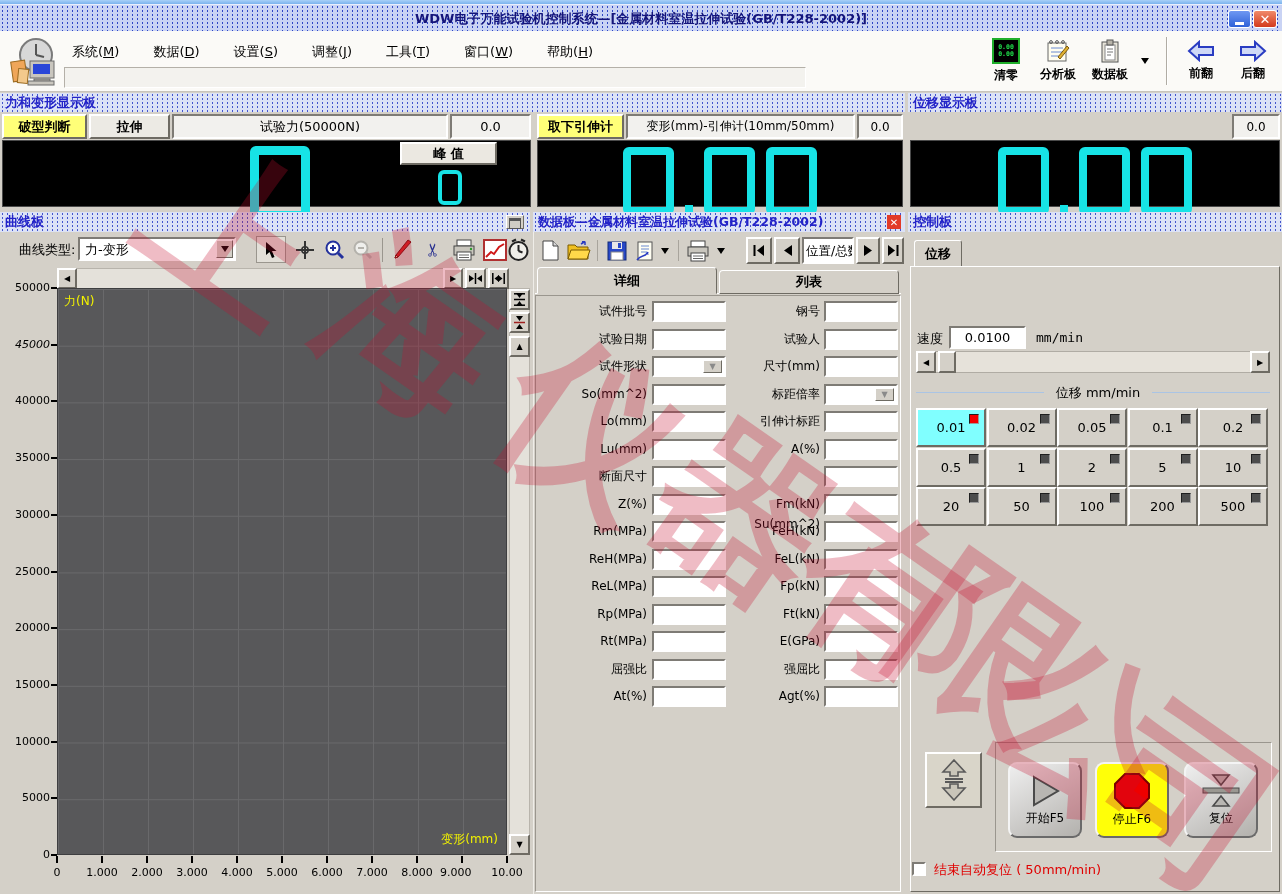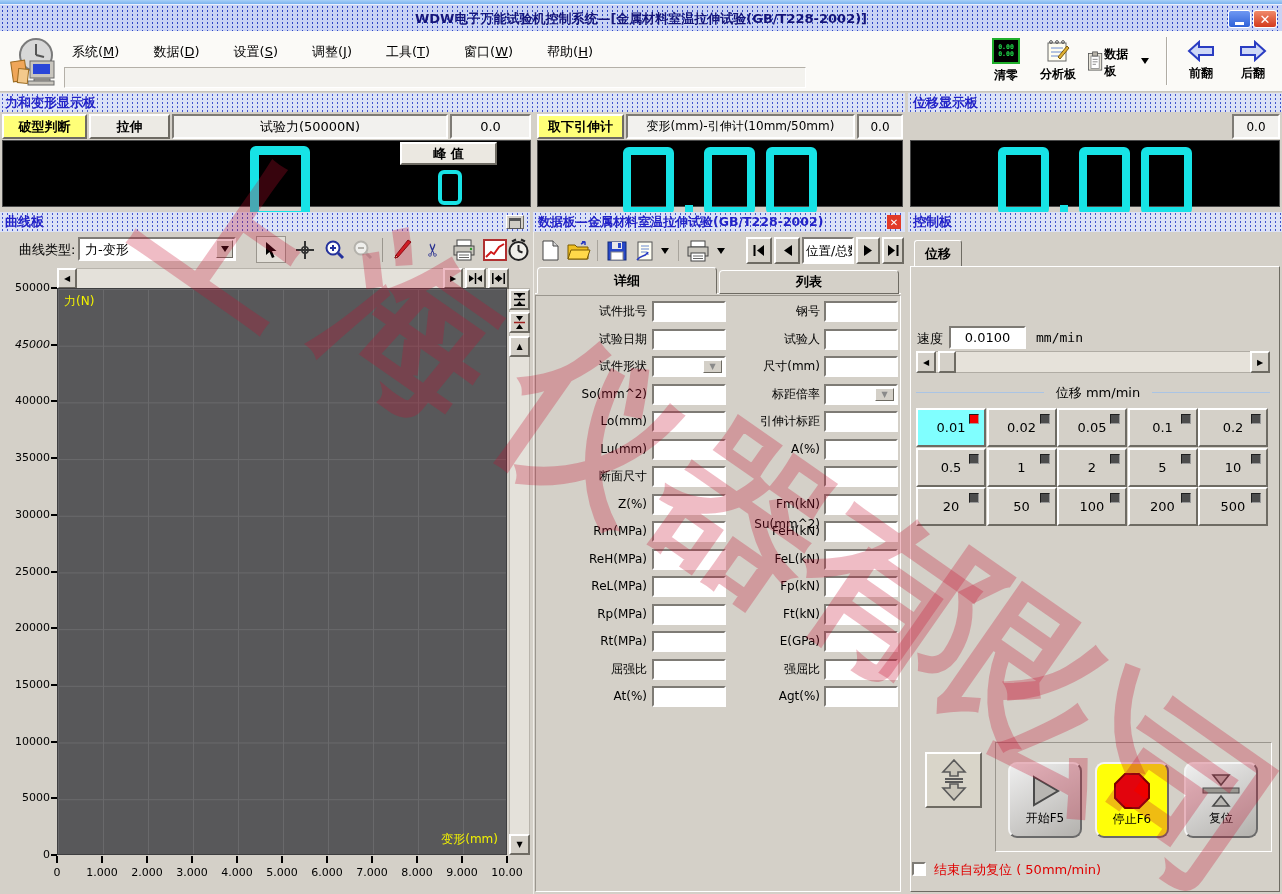--- a/index.html
+++ b/index.html
@@ -108,21 +108,21 @@
         <line x1="6" y1="9" x2="18" y2="9" stroke="#6a8ad0"></line>
         <line x1="6" y1="13" x2="18" y2="13" stroke="#6a8ad0"></line>
         <line x1="6" y1="17" x2="14" y2="17" stroke="#6a8ad0"></line>
         <circle cx="6" cy="3" r="1.4" fill="none" stroke="#555"></circle>
           <circle cx="12" cy="3" r="1.4" fill="none" stroke="#555"></circle>
           <circle cx="18" cy="3" r="1.4" fill="none" stroke="#555"></circle>
         <path d="M13 18 L22 7 L24 9 L15 20 Z" fill="#e0b030" stroke="#7a5a10"></path>
       </svg>
       <div style="font-size:12px;margin-top:3px;">分析板</div>
     </div>
-    <div class="abs btn" style="left:1086px;top:4px;width:48px;height:52px;flex-direction:row;">
+    <div class="abs btn" style="left:1086px;top:4px;width:48px;height:52px;flex-direction:column;">
       <svg width="22" height="24" viewBox="0 0 22 24">
         <rect x="3" y="3" width="16" height="20" fill="#e8e5da" stroke="#555"></rect>
         <rect x="6" y="6" width="10" height="15" fill="#ffffff" stroke="#888"></rect>
         <rect x="8" y="1" width="6" height="5" fill="#b8b4aa" stroke="#555"></rect>
         <line x1="8" y1="10" x2="14" y2="10" stroke="#777"></line>
           <line x1="8" y1="13" x2="14" y2="13" stroke="#777"></line>
           <line x1="8" y1="16" x2="12" y2="16" stroke="#777"></line>
       </svg>
       <div style="font-size:12px;margin-top:3px;">数据板</div>
     </div>
@@ -351,21 +351,21 @@
       <div class="abs ticklab" style="left: 215px; top: 866px; width: 44px; text-align: center;">4.000</div>
       <div class="abs tick" style="left: 281px; top: 856px; width: 2px; height: 7px;"></div>
       <div class="abs ticklab" style="left: 260px; top: 866px; width: 44px; text-align: center;">5.000</div>
       <div class="abs tick" style="left: 326px; top: 856px; width: 2px; height: 7px;"></div>
       <div class="abs ticklab" style="left: 305px; top: 866px; width: 44px; text-align: center;">6.000</div>
       <div class="abs tick" style="left: 371px; top: 856px; width: 2px; height: 7px;"></div>
       <div class="abs ticklab" style="left: 350px; top: 866px; width: 44px; text-align: center;">7.000</div>
       <div class="abs tick" style="left: 416px; top: 856px; width: 2px; height: 7px;"></div>
       <div class="abs ticklab" style="left: 395px; top: 866px; width: 44px; text-align: center;">8.000</div>
       <div class="abs tick" style="left: 461px; top: 856px; width: 2px; height: 7px;"></div>
-      <div class="abs ticklab" style="left: 440px; top: 866px; width: 44px; text-align: center;">9.000</div>
+      <div class="abs ticklab" style="left: 440px; top: 866px; width: 44px; text-align: left;">9.000</div>
       <div class="abs tick" style="left: 506px; top: 856px; width: 2px; height: 7px;"></div>
       <div class="abs ticklab" style="left: 485px; top: 866px; width: 44px; text-align: center;">10.00</div>
     </div>
 
   <div class="abs" style="left:509px;top:288px;width:21px;height:567px;background:#e4e1da;border:1px solid #b8b4ac;"></div>
   <div class="abs scrbtn" style="left:509px;top:289px;width:21px;height:21px;">
     <svg width="11" height="13" viewBox="0 0 11 13">
       <line x1="0" y1="6.5" x2="11" y2="6.5" stroke="#000" stroke-width="1.5"></line>
       <path d="M2 0 L5.5 5 L9 0 Z" fill="#000"></path>
         <path d="M2 13 L5.5 8 L9 13 Z" fill="#000"></path>

